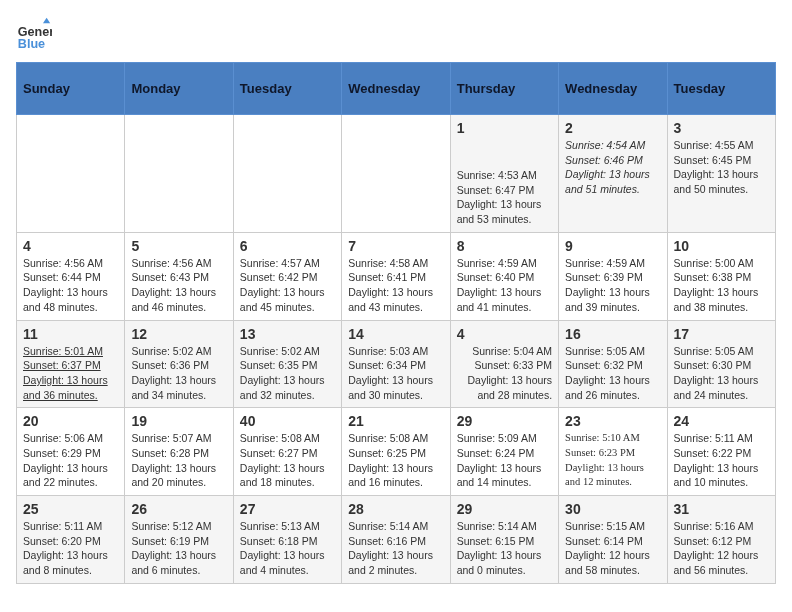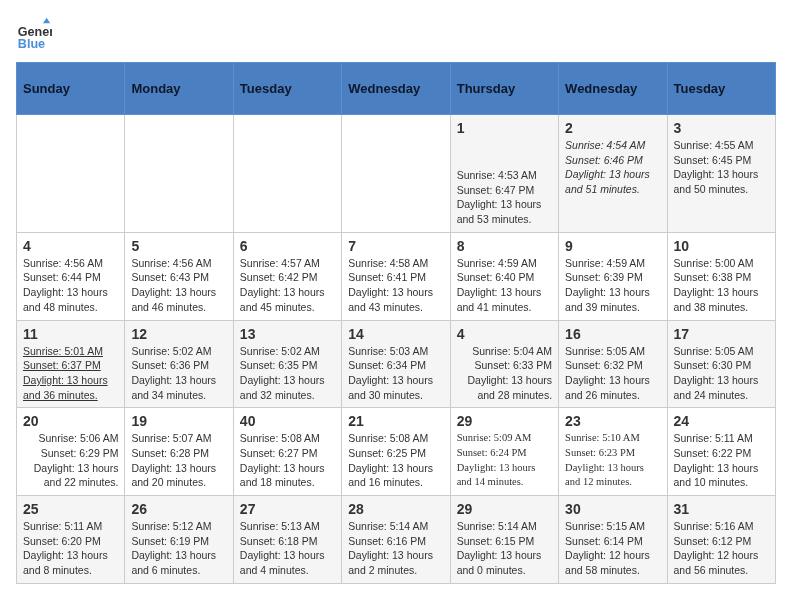--- a/index.html
+++ b/index.html
@@ -234,21 +234,21 @@
           <span class="day-num">17</span>
           <div class="day-info" style="white-space: pre-line;">Sunrise: 5:05 AM
 Sunset: 6:30 PM
 Daylight: 13 hours
 and 24 minutes.</div>
         </td>
       </tr>
       <tr>
         <td>
           <span class="day-num">20</span>
-          <div class="day-info" style="white-space: pre-line; text-align: right;">Sunrise: 5:06 AM
+          <div class="day-info" style="white-space: pre-line;">Sunrise: 5:06 AM
 Sunset: 6:29 PM
 Daylight: 13 hours
 and 22 minutes.</div>
         </td>
         <td>
           <span class="day-num">19</span>
           <div class="day-info" style="white-space: pre-line;">Sunrise: 5:07 AM
 Sunset: 6:28 PM
 Daylight: 13 hours
 and 20 minutes.</div>
@@ -262,21 +262,21 @@
         </td>
         <td>
           <span class="day-num">21</span>
           <div class="day-info" style="white-space: pre-line;">Sunrise: 5:08 AM
 Sunset: 6:25 PM
 Daylight: 13 hours
 and 16 minutes.</div>
         </td>
         <td>
           <span class="day-num">29</span>
-          <div class="day-info" style="white-space: pre-line; font-family: Liberation Serif, serif;">Sunrise: 5:09 AM
+          <div class="day-info" style="white-space: pre-line;">Sunrise: 5:09 AM
 Sunset: 6:24 PM
 Daylight: 13 hours
 and 14 minutes.</div>
         </td>
         <td>
           <span class="day-num">23</span>
           <div class="day-info" style="white-space: pre-line; font-family: Liberation Serif, serif;">Sunrise: 5:10 AM
 Sunset: 6:23 PM
 Daylight: 13 hours
 and 12 minutes.</div>

